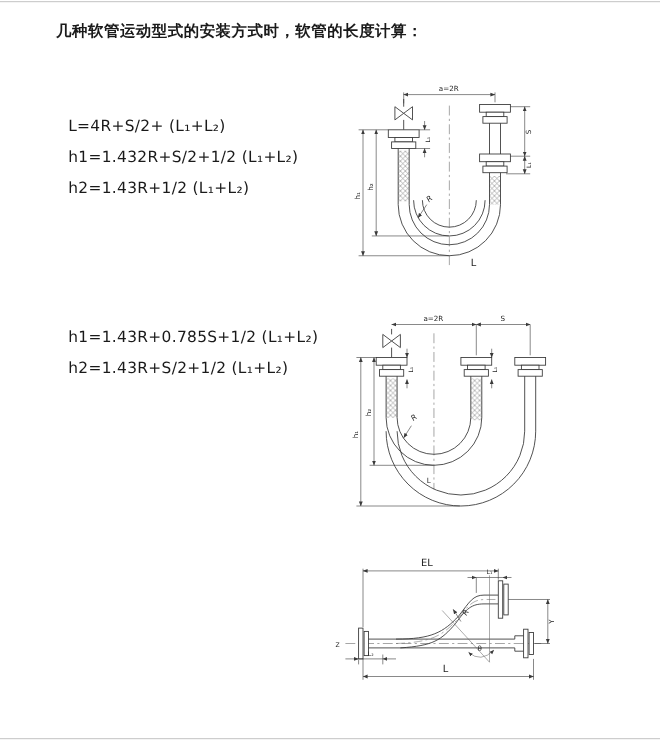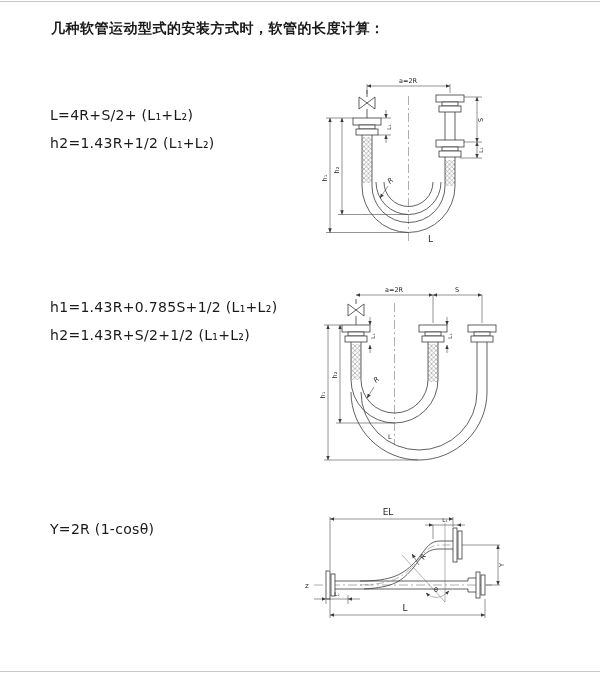--- a/index.html
+++ b/index.html
@@ -9,50 +9,50 @@
   }
   .edge{position:absolute;left:0;width:600px;height:1px;background:#c8c8c8;}
   .edge.top{top:1px}.edge.bottom{top:671px}
   .title{
     position:absolute;left:30px;top:20px;font-size:14px;font-weight:700;
     letter-spacing:0.5px;white-space:nowrap;margin-left:21px;
   }
   .section{position:absolute;left:42px;}
   .sec1{top:107px}.sec2{top:299px}.sec3{top:521px}
   .sec-heading{font-size:14px;font-weight:700;letter-spacing:0.5px;margin:0 0 13px 0;white-space:nowrap;}
-  .formula{font-size:14px;letter-spacing:0.3px;margin:0 0 0 8px;padding:0 0 12px 0;white-space:nowrap;}
+  .formula{font-size:14px;letter-spacing:0.3px;margin:0 0 0 20px;padding:0 0 12px 0;white-space:nowrap;}
   .sec3 .sec-heading{margin-bottom:9px}
   .sec3 .formula{padding-bottom:9px}
   svg{position:absolute;overflow:visible;}
   svg text{fill:#1f1f1f;stroke:none;font-family:"DejaVu Sans","Liberation Sans",sans-serif;}
   .lab{font-size:6.5px;}
   .lab-sm{font-size:5.5px;}
   .lab-lg{font-size:9px;}
   .lab-it{font-style:italic;font-size:7px;}
 </style>
 </head>
 <body>
 
 <div class="edge top"></div>
 <div class="edge bottom"></div>
 
 <div class="title">几种软管运动型式的安装方式时，软管的长度计算：</div>
 
 <div class="section sec1">
   <div class="formula">L=4R+S/2+ (L₁+L₂)</div>
+  <div class="formula">h1=1.432R+S/2+1/2 (L₁+L₂)</div>
   <div class="formula">h2=1.43R+1/2 (L₁+L₂)</div>
 </div>
 
 <div class="section sec2">
   <div class="formula">h1=1.43R+0.785S+1/2 (L₁+L₂)</div>
   <div class="formula">h2=1.43R+S/2+1/2 (L₁+L₂)</div>
 </div>
 
 <div class="section sec3">
-  <div class="formula">Y=2R (1-cosθ)</div>
 </div>
 
 <svg style="left:310px;top:70px" width="290" height="190" viewBox="0 0 290 190">
   <defs>
     <marker id="ar1" viewBox="0 0 10 10" refX="9.5" refY="5" markerWidth="8" markerHeight="8" orient="auto-start-reverse">
       <path d="M0,1 L10,5 L0,9 z" fill="#3a3a3a"></path>
     </marker>
     <pattern id="hx1" width="4.5" height="4.5" patternUnits="userSpaceOnUse">
       <path d="M0,4.5 L4.5,0 M0,0 L4.5,4.5" stroke="#8a8a8a" stroke-width="0.55"></path>
     </pattern>

